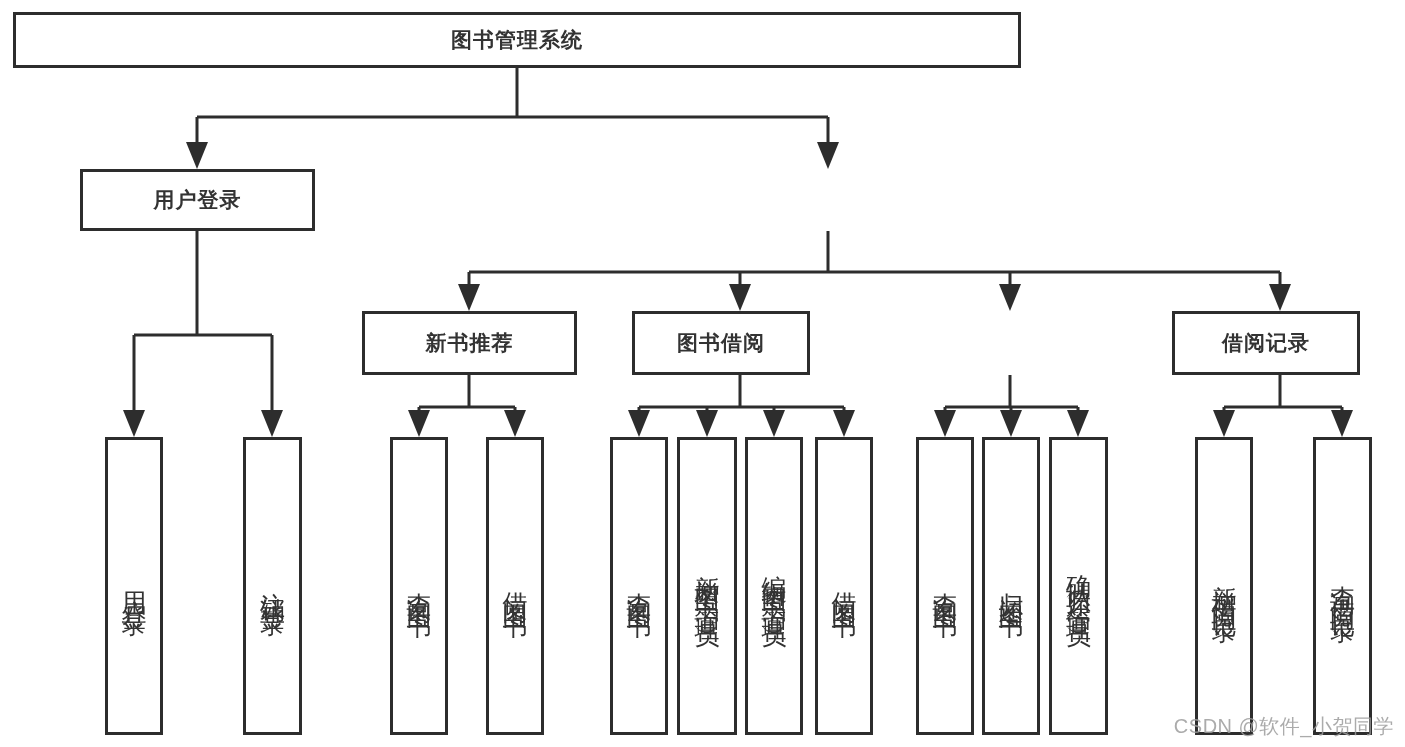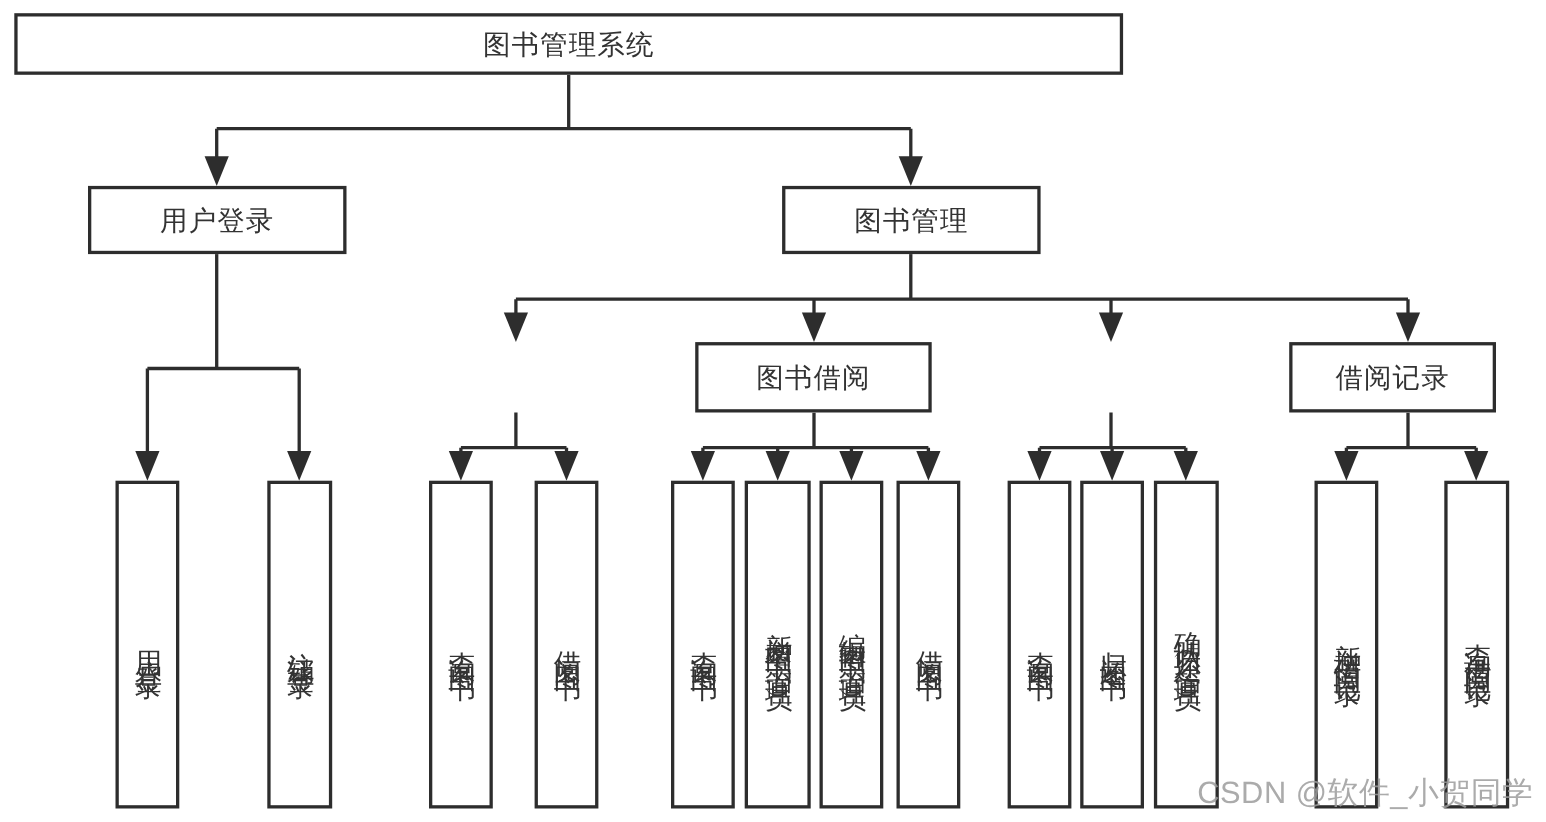--- a/index.html
+++ b/index.html
@@ -6,31 +6,31 @@
   .stage{
     position:relative;width:1405px;height:747px;background:#ffffff;
     font-family:"Liberation Sans",sans-serif;overflow:hidden;
   }
   .box{
     position:absolute;box-sizing:border-box;background:#ffffff;
     border:3.5px solid var(--line,#2d2d2d);
     display:flex;align-items:center;justify-content:center;
     color:var(--text,#333333);
   }
-  .hlabel{font-size:25px;letter-spacing:1px;white-space:nowrap;}
+  .hlabel{font-size:21px;letter-spacing:1px;white-space:nowrap;font-weight:bold;}
   .vtext{
     writing-mode:vertical-rl;text-orientation:mixed;
     font-size:25px;letter-spacing:7px;line-height:1;white-space:nowrap;
   }
   .connectors{position:absolute;left:0;top:0;}
   .connectors path{stroke:var(--line,#2d2d2d);stroke-width:3;fill:none;}
   .connectors polygon{fill:var(--line,#2d2d2d);stroke:none;}
   .watermark{
     position:absolute;right:11px;bottom:7px;z-index:5;
-    font-size:28px;color:var(--wm,#9d9d9d);letter-spacing:.5px;opacity:.85;
+    font-size:20px;color:var(--wm,#9d9d9d);letter-spacing:.5px;opacity:.85;
   }
 </style>
 </head>
 <body>
 
 <div class="stage">
 
   <svg class="connectors" width="1405" height="747" viewBox="0 0 1405 747">
     <path d="M517 68 V117 M197 117 H828 M197 117 V146 M828 117 V146"></path>
     <path d="M828 231 V272 M469 272 H1280 M469 272 V288 M740 272 V288 M1010 272 V288 M1280 272 V288"></path>
@@ -61,25 +61,25 @@
     <polygon points="1331,410 1353,410 1342,437"></polygon>
   </svg>
 
   <div class="box" style="left:13px;top:12px;width:1008px;height:56px">
     <span class="hlabel">图书管理系统</span>
   </div>
 
   <div class="box" style="left:80px;top:169px;width:235px;height:62px">
     <span class="hlabel">用户登录</span>
   </div>
-  <div class="box" style="left:711px;top:169px;width:235px;height:62px">
-    <span class="hlabel">图书管理</span>
+
+  <div class="box" style="left:362px;top:311px;width:215px;height:64px">
+    <span class="hlabel">新书推荐</span>
   </div>
-
-  <div class="box" style="left:632px;top:311px;width:215px;height:64px">
+  <div class="box" style="left:632px;top:311px;width:178px;height:64px">
     <span class="hlabel">图书借阅</span>
   </div>
   <div class="box" style="left:1172px;top:311px;width:188px;height:64px">
     <span class="hlabel">借阅记录</span>
   </div>
 
   <div class="box leaf" style="left:105px;top:437px;width:58px;height:298px">
     <span class="vtext">用户登录</span>
   </div>
   <div class="box leaf" style="left:243px;top:437px;width:59px;height:298px">

